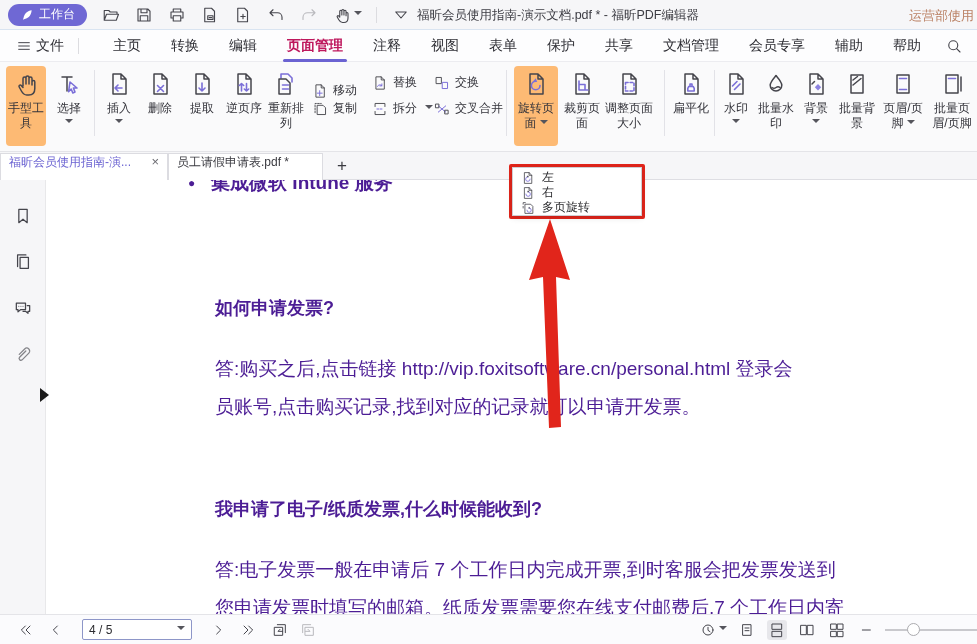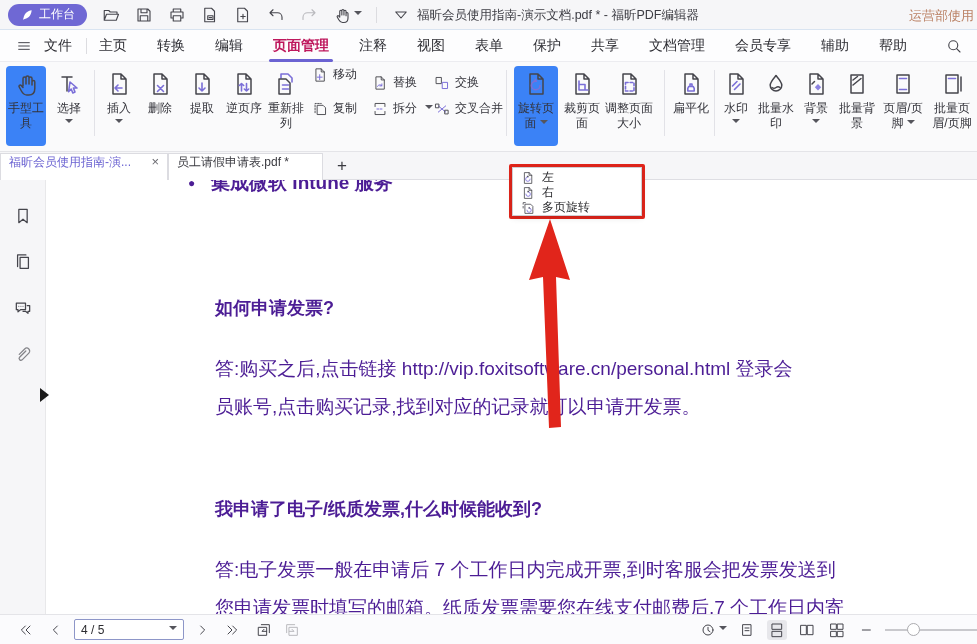--- a/index.html
+++ b/index.html
@@ -13,30 +13,30 @@
 #titlebar{position:absolute;left:0;top:0;width:977px;height:30px;background:#f6f6f8;border-bottom:1px solid #d9e4f1;display:flex;align-items:center}
 #ws-pill{display:flex;align-items:center;gap:5px;margin-left:8px;background:#6f68d4;color:#fff;border-radius:11px;height:22px;padding:0 12px;font-size:12px}
 .tbi{width:18px;height:18px;margin-left:15px;flex:0 0 auto}
 #tb-title{position:absolute;left:417px;top:7px;font-size:12.5px;color:#3c3c43;white-space:nowrap}
 #tb-account{position:absolute;right:3px;top:7px;font-size:13px;color:#bb8265;white-space:nowrap}
 .vsep{width:1px;height:16px;background:#dcdce0;margin-left:14px}
 .car{display:inline-block;width:0;height:0;border:4px solid transparent;border-top:4px solid #55555c;margin-left:3px;vertical-align:middle}
 .car-under{display:block;width:0;height:0;border:4px solid transparent;border-top:4px solid #55555c;margin:3px auto 0}
 
 #menubar{position:absolute;left:0;top:30px;width:977px;height:32px;background:#fdfdfe;border-bottom:1px solid #ececf0;display:flex;align-items:center;font-size:14px;color:#2e2e34}
-#menu-file{display:flex;align-items:center;gap:12px;margin-left:16px}
-#menu-items{display:flex;gap:30px;margin-left:12px}
+#menu-file{display:flex;align-items:center;gap:4px;margin-left:16px}
+#menu-items{display:flex;gap:30px;margin-left:34px}
 .mi{position:relative;cursor:default;white-space:nowrap}
 .mi.active{color:#be185d;font-weight:bold}
 .mi.active::after{content:"";position:absolute;left:-4px;right:-4px;bottom:-7px;height:3px;border-radius:2px;background:#6b63d2}
 #menu-search{margin-left:auto;margin-right:14px}
 
 #toolbar{position:absolute;left:0;top:62px;width:977px;height:90px;background:#fafafb;border-bottom:1px solid #e4e4e8}
 .tool{position:absolute;top:4px;height:80px;display:flex;flex-direction:column;align-items:center;padding-top:5px;border-radius:4px;font-size:12px;line-height:15px;text-align:center;color:#33333a}
-.tool.on{background:#3b82f6}
+.tool.on{background:#fdba74}
 .tool .lbl{margin-top:4px;word-break:break-all}
 .tsm{position:absolute;display:flex;align-items:center;gap:5px;font-size:12px;color:#33333a;white-space:nowrap}
 .vd{position:absolute;top:8px;height:66px;width:1px;background:#e2e2e7}
 
 #tabbar{position:absolute;left:0;top:152px;width:977px;height:28px;background:#f6f6f8;border-bottom:1px solid #dedee3}
 .tab{position:absolute;top:1px;height:27px;background:#fff;border:1px solid #dcdce1;border-bottom:none;display:flex;align-items:flex-start;font-size:12px;padding:0 8px}
 #tab1{left:0;width:168px;color:#6b63d2}
 #tab1 .x{margin-left:auto;color:#6a6a70;font-size:13px}
 #tab2{left:168px;width:155px;color:#3a3a40}
 #newtab{position:absolute;left:330px;top:3px;width:24px;height:24px;text-align:center;line-height:22px;font-size:17px;color:#3a3a40}
@@ -49,21 +49,21 @@
 .dh{font-weight:bold;font-size:18px}
 .db{font-size:19px}
 
 #annot-box{position:absolute;left:509px;top:164px;width:136px;height:55px;border:3px solid #e1251b;border-radius:2px;background:#fff;z-index:40}
 #dd-menu{width:100%;height:100%;border:1px solid #cfcfd4;background:#fff;box-shadow:0 2px 6px rgba(0,0,0,.12);padding:2px 0 0 8px;display:flex;flex-direction:column;justify-content:space-around}
 .dd-item{display:flex;align-items:center;gap:7px;font-size:12px;color:#2b2b2e;height:15px}
 #annot-arrow{position:absolute;left:500px;top:217px;z-index:50;pointer-events:none}
 
 #statusbar{position:absolute;left:0;top:614px;width:977px;height:30px;background:#fbfbfd;border-top:1px solid #e4e4e8;display:flex;align-items:center}
 .sbi{width:16px;height:16px;flex:0 0 auto}
-#pagebox{display:flex;align-items:center;width:110px;height:21px;border:1px solid #8d96c8;border-radius:2px;background:#fff;font-size:12px;color:#2c2c30;padding:0 6px;margin:0 10px}
+#pagebox{display:flex;align-items:center;width:110px;height:21px;border:1px solid #8d96c8;border-radius:2px;background:#fff;font-size:12px;color:#2c2c30;padding:0 6px;margin:0 18px}
 #pagebox .car{margin-left:auto}
 .viewic{padding:2px;border-radius:3px;margin-left:10px}
 .viewic.on{background:#e7e7eb}
 #zoom-track{position:relative;width:92px;height:2px;background:#c9c9cd;margin-left:10px}
 #zoom-handle{position:absolute;left:22px;top:-6px;width:13px;height:13px;border-radius:50%;background:#fff;border:1px solid #ababaf}
 </style>
 </head>
 <body>
 
 <div id="titlebar">
@@ -184,21 +184,21 @@
   </div>
   <div class="tool" style="left:266px;width:40px">
     <svg width="26" height="26" viewBox="0 0 26 26">
         <path class="pu" d="M8 3h7l4 4v4 M8 3v4"></path>
         <path class="ic" d="M6 8h7l4 4v11H6z"></path>
         <path class="pu" d="M9.5 14h6 M9.5 18h6"></path>
       </svg>
     <span class="lbl">重新排列</span>
   </div>
 
-  <div class="tsm" style="left:312px;top:4px">
+  <div class="tsm" style="left:312px;top:20px">
     <svg width="16" height="16" viewBox="0 0 26 26">
         <path class="ic" d="M7 3h8l5 5v15H7z M15 3v5h5" stroke-width="1.8"></path>
         <path class="pu" d="M12.5 12.5v8 M8.5 16.5h8" stroke-width="1.8"></path>
       </svg>
     <span>移动</span>
   </div>
   <div class="tsm" style="left:312px;top:38px">
     <svg width="16" height="16" viewBox="0 0 26 26">
         <path class="ic" d="M9 7h9l4 4v11H9z" stroke-width="1.8"></path>
         <path class="ic" d="M5 19V4h10" stroke-width="1.8" stroke-dasharray="2.6 2.2"></path>

